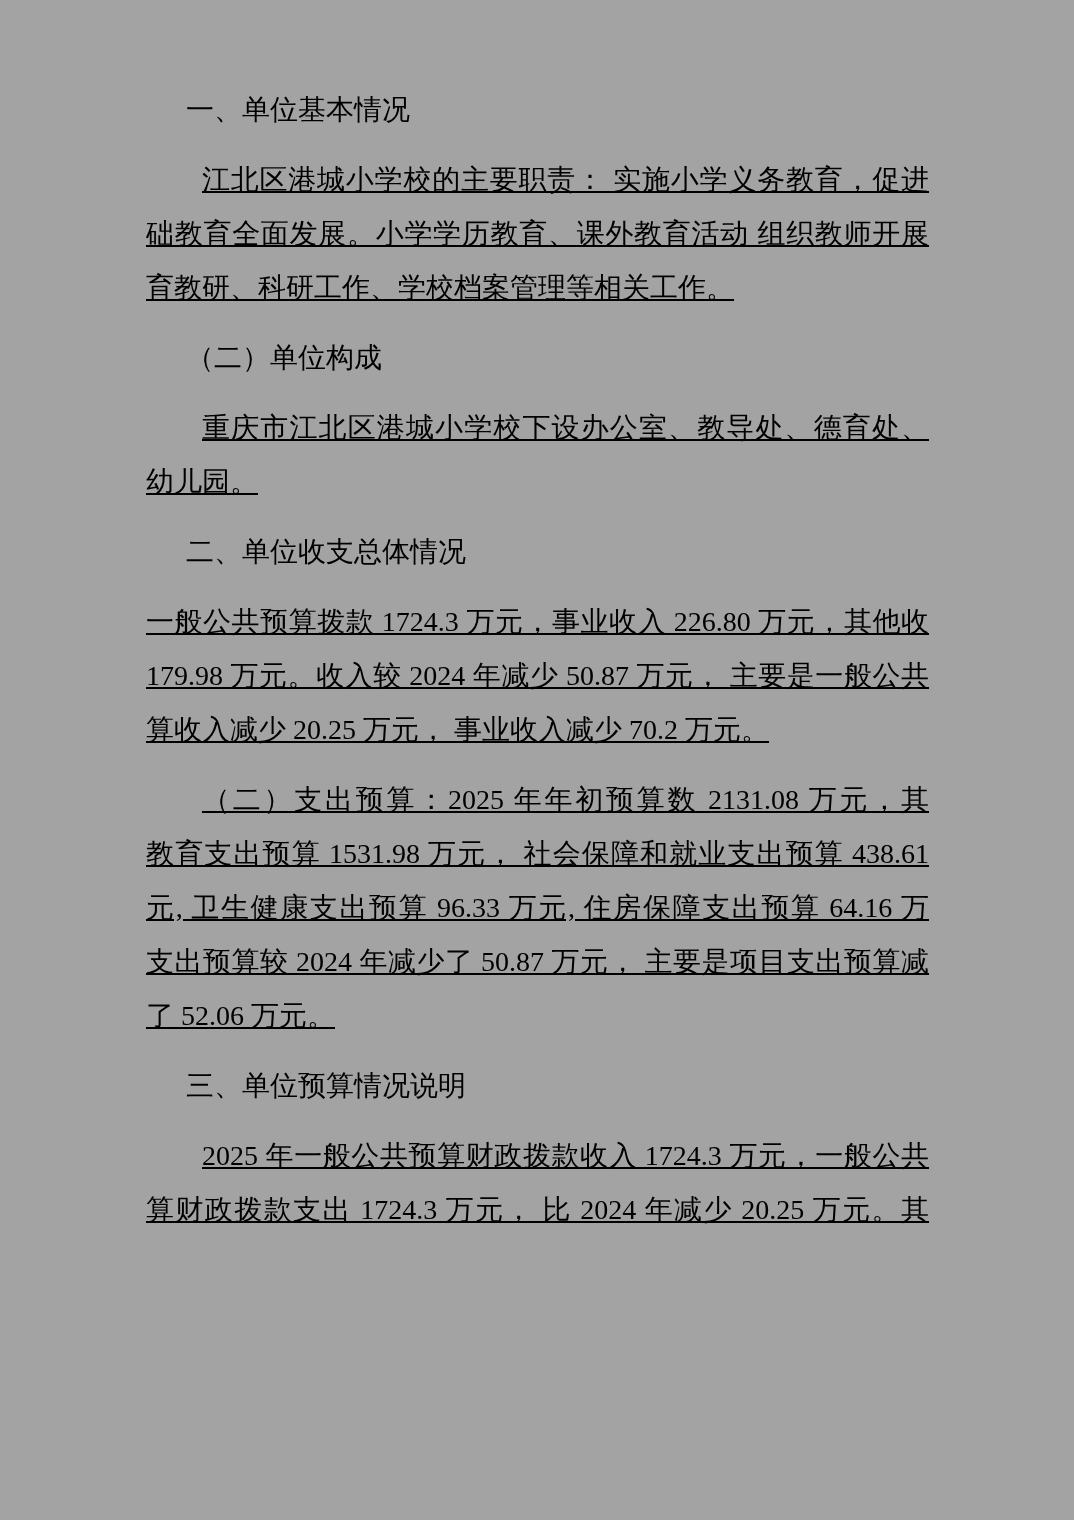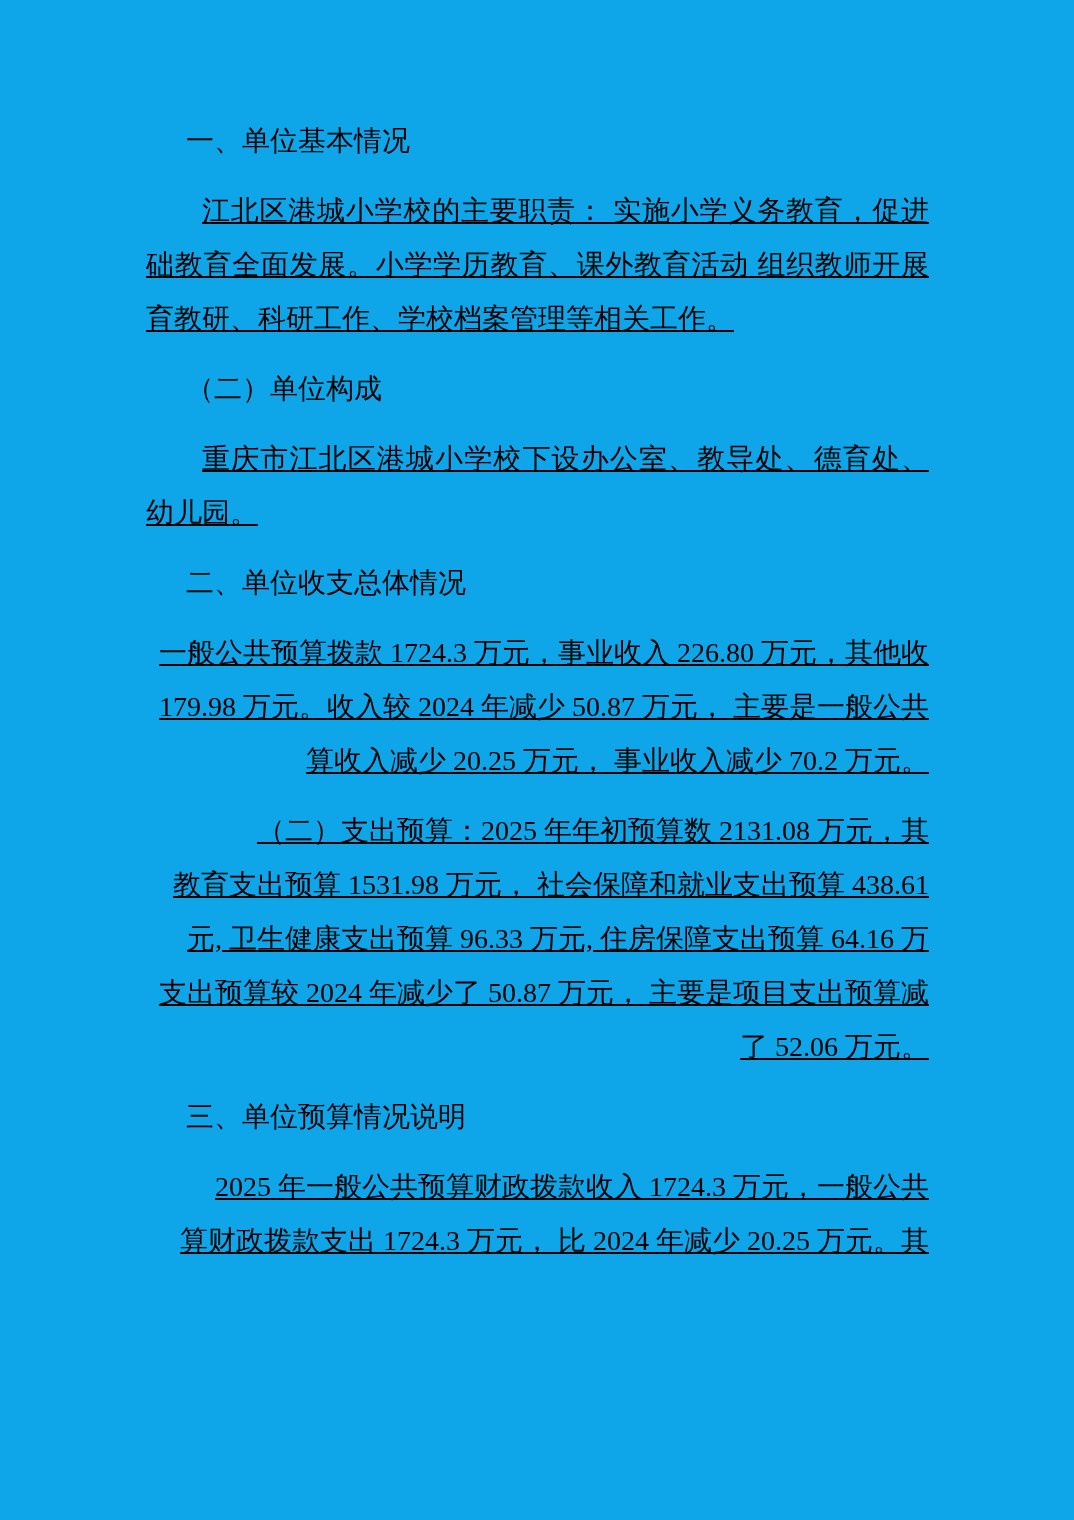--- a/index.html
+++ b/index.html
@@ -9,22 +9,22 @@
   }
   body {
     width: 1074px;
     height: 1520px;
     position: relative;
   }
   .page {
     box-sizing: border-box;
     width: 1074px;
     height: 1520px;
-    padding: 114px 129px 0 130px;
-    background: #0ea5e9;
+    padding: 83px 129px 0 130px;
+    background: #a3a3a3;
   }
   .ln {
     height: 54px;
     line-height: 54px;
     font-size: 28px;
     color: #000000;
     overflow: hidden;
     white-space: normal;
   }
   
@@ -36,21 +36,20 @@
   .ind {
     text-indent: 56px;
   }
   
   .f-sans {
     font-family: "Liberation Sans", sans-serif;
   }
   
   .f-serif {
     font-family: "Liberation Serif", serif;
-    text-align: right;
   }
   .para { margin: 16px; text-decoration: underline; }
 </style>
 </head>
 <body>
 
 <div class="page">
 
   <div class="ln f-sans ind">一、单位基本情况</div>
 

